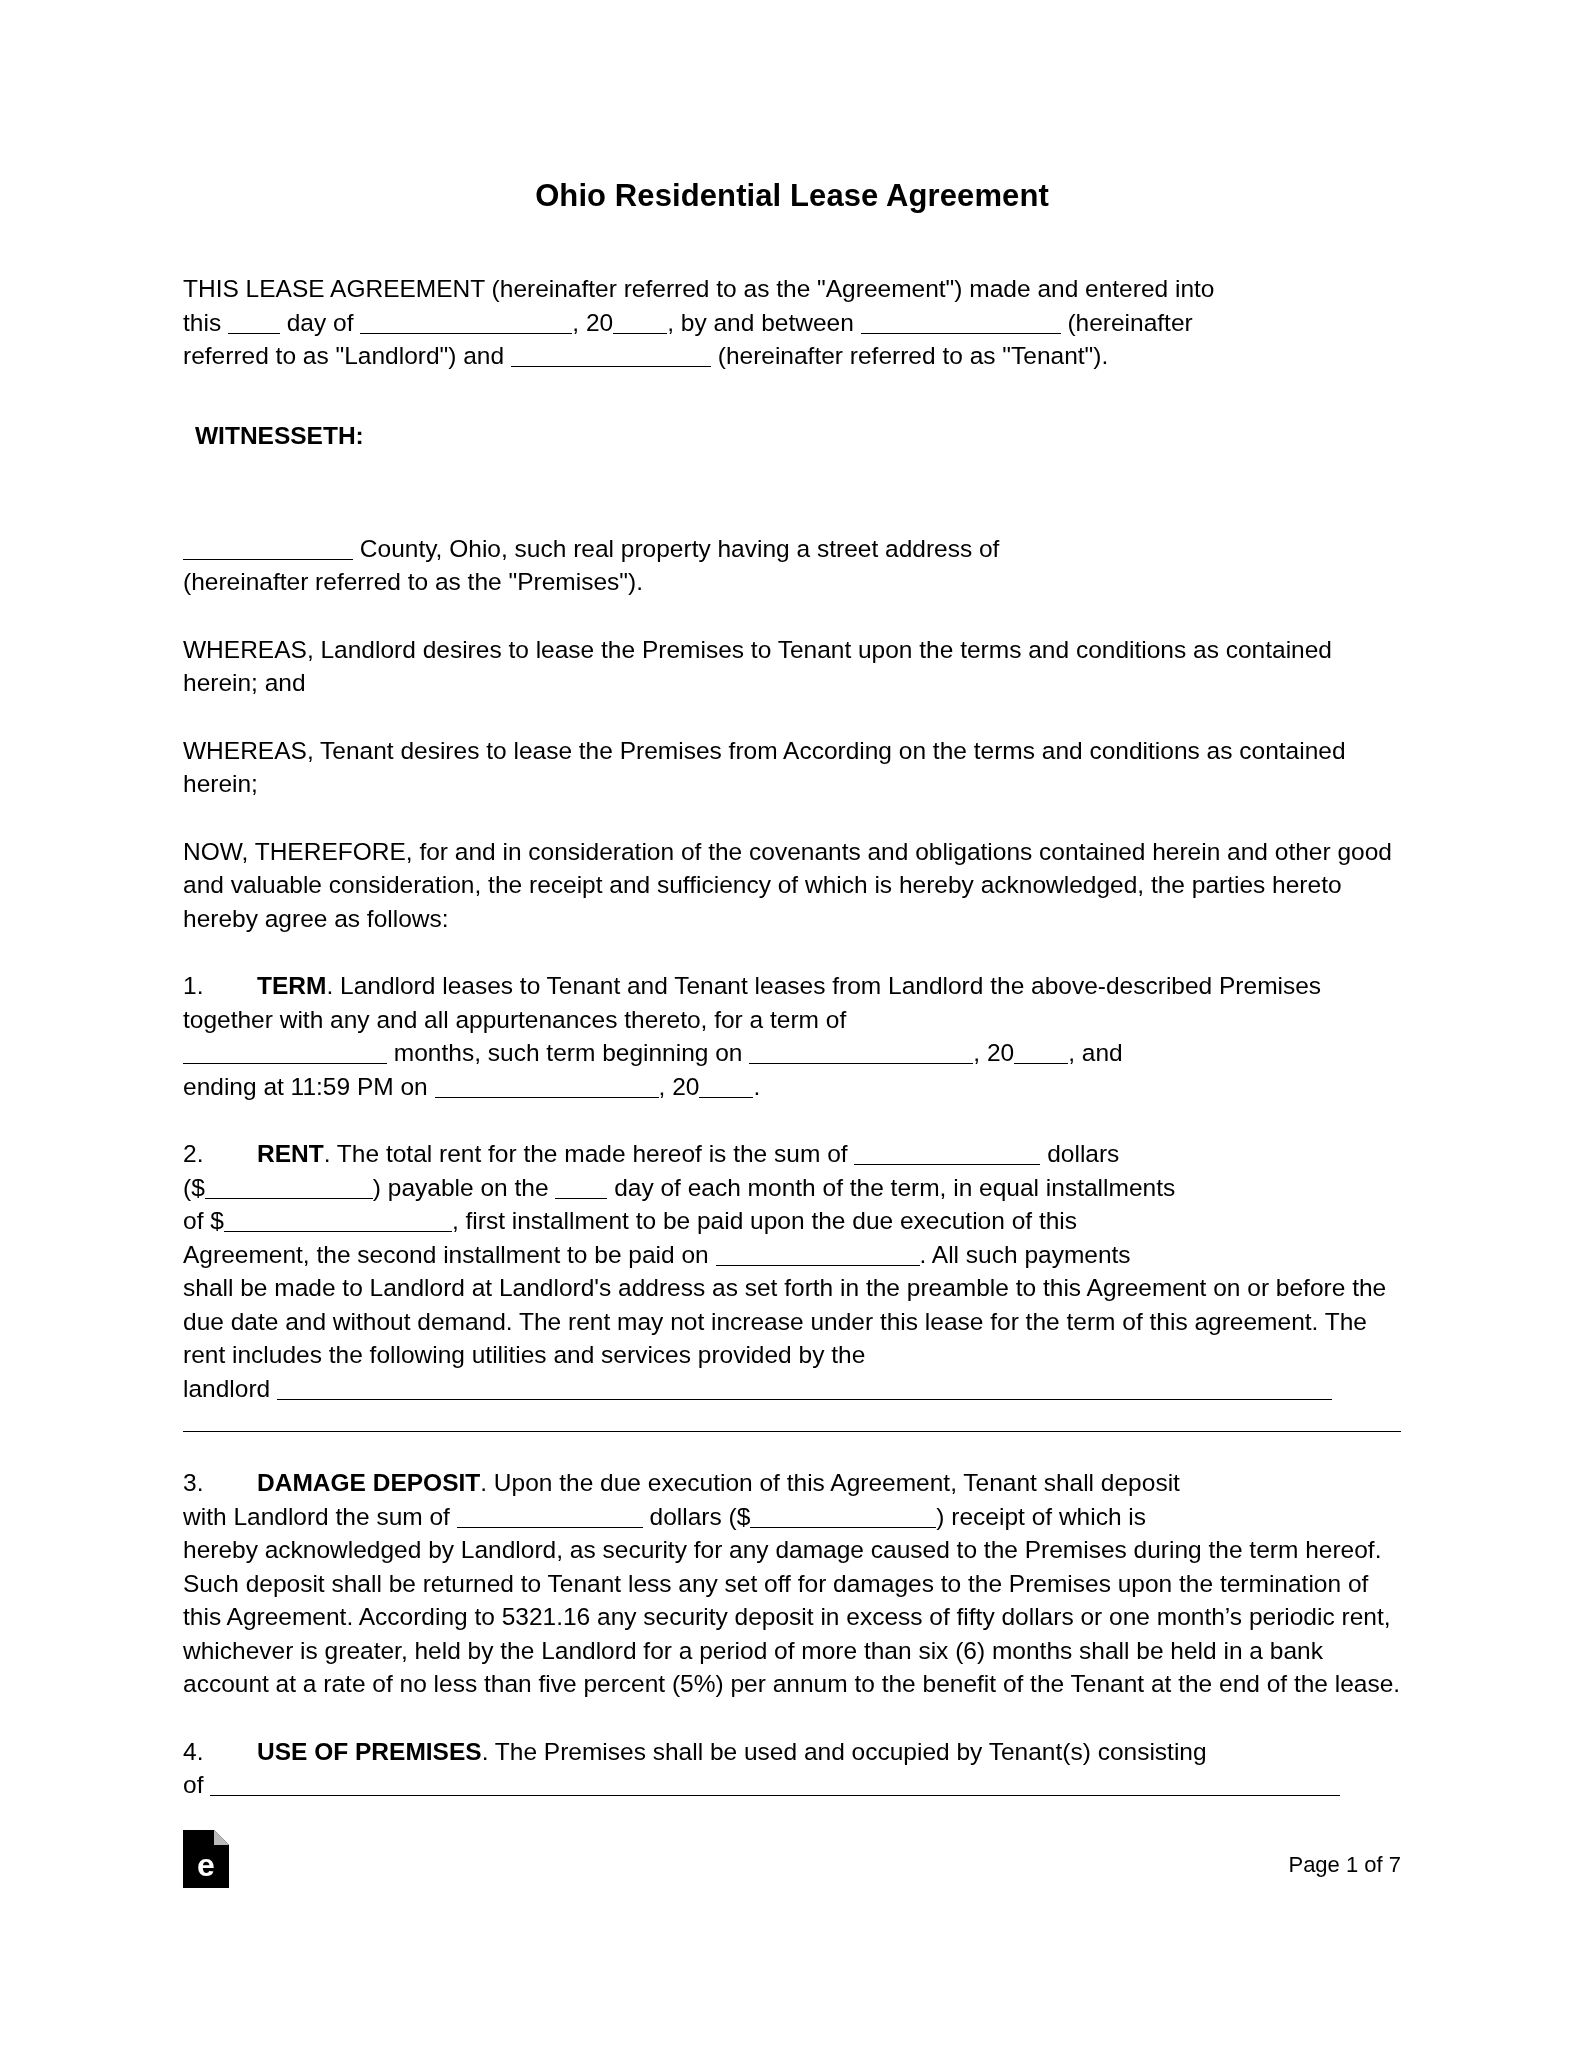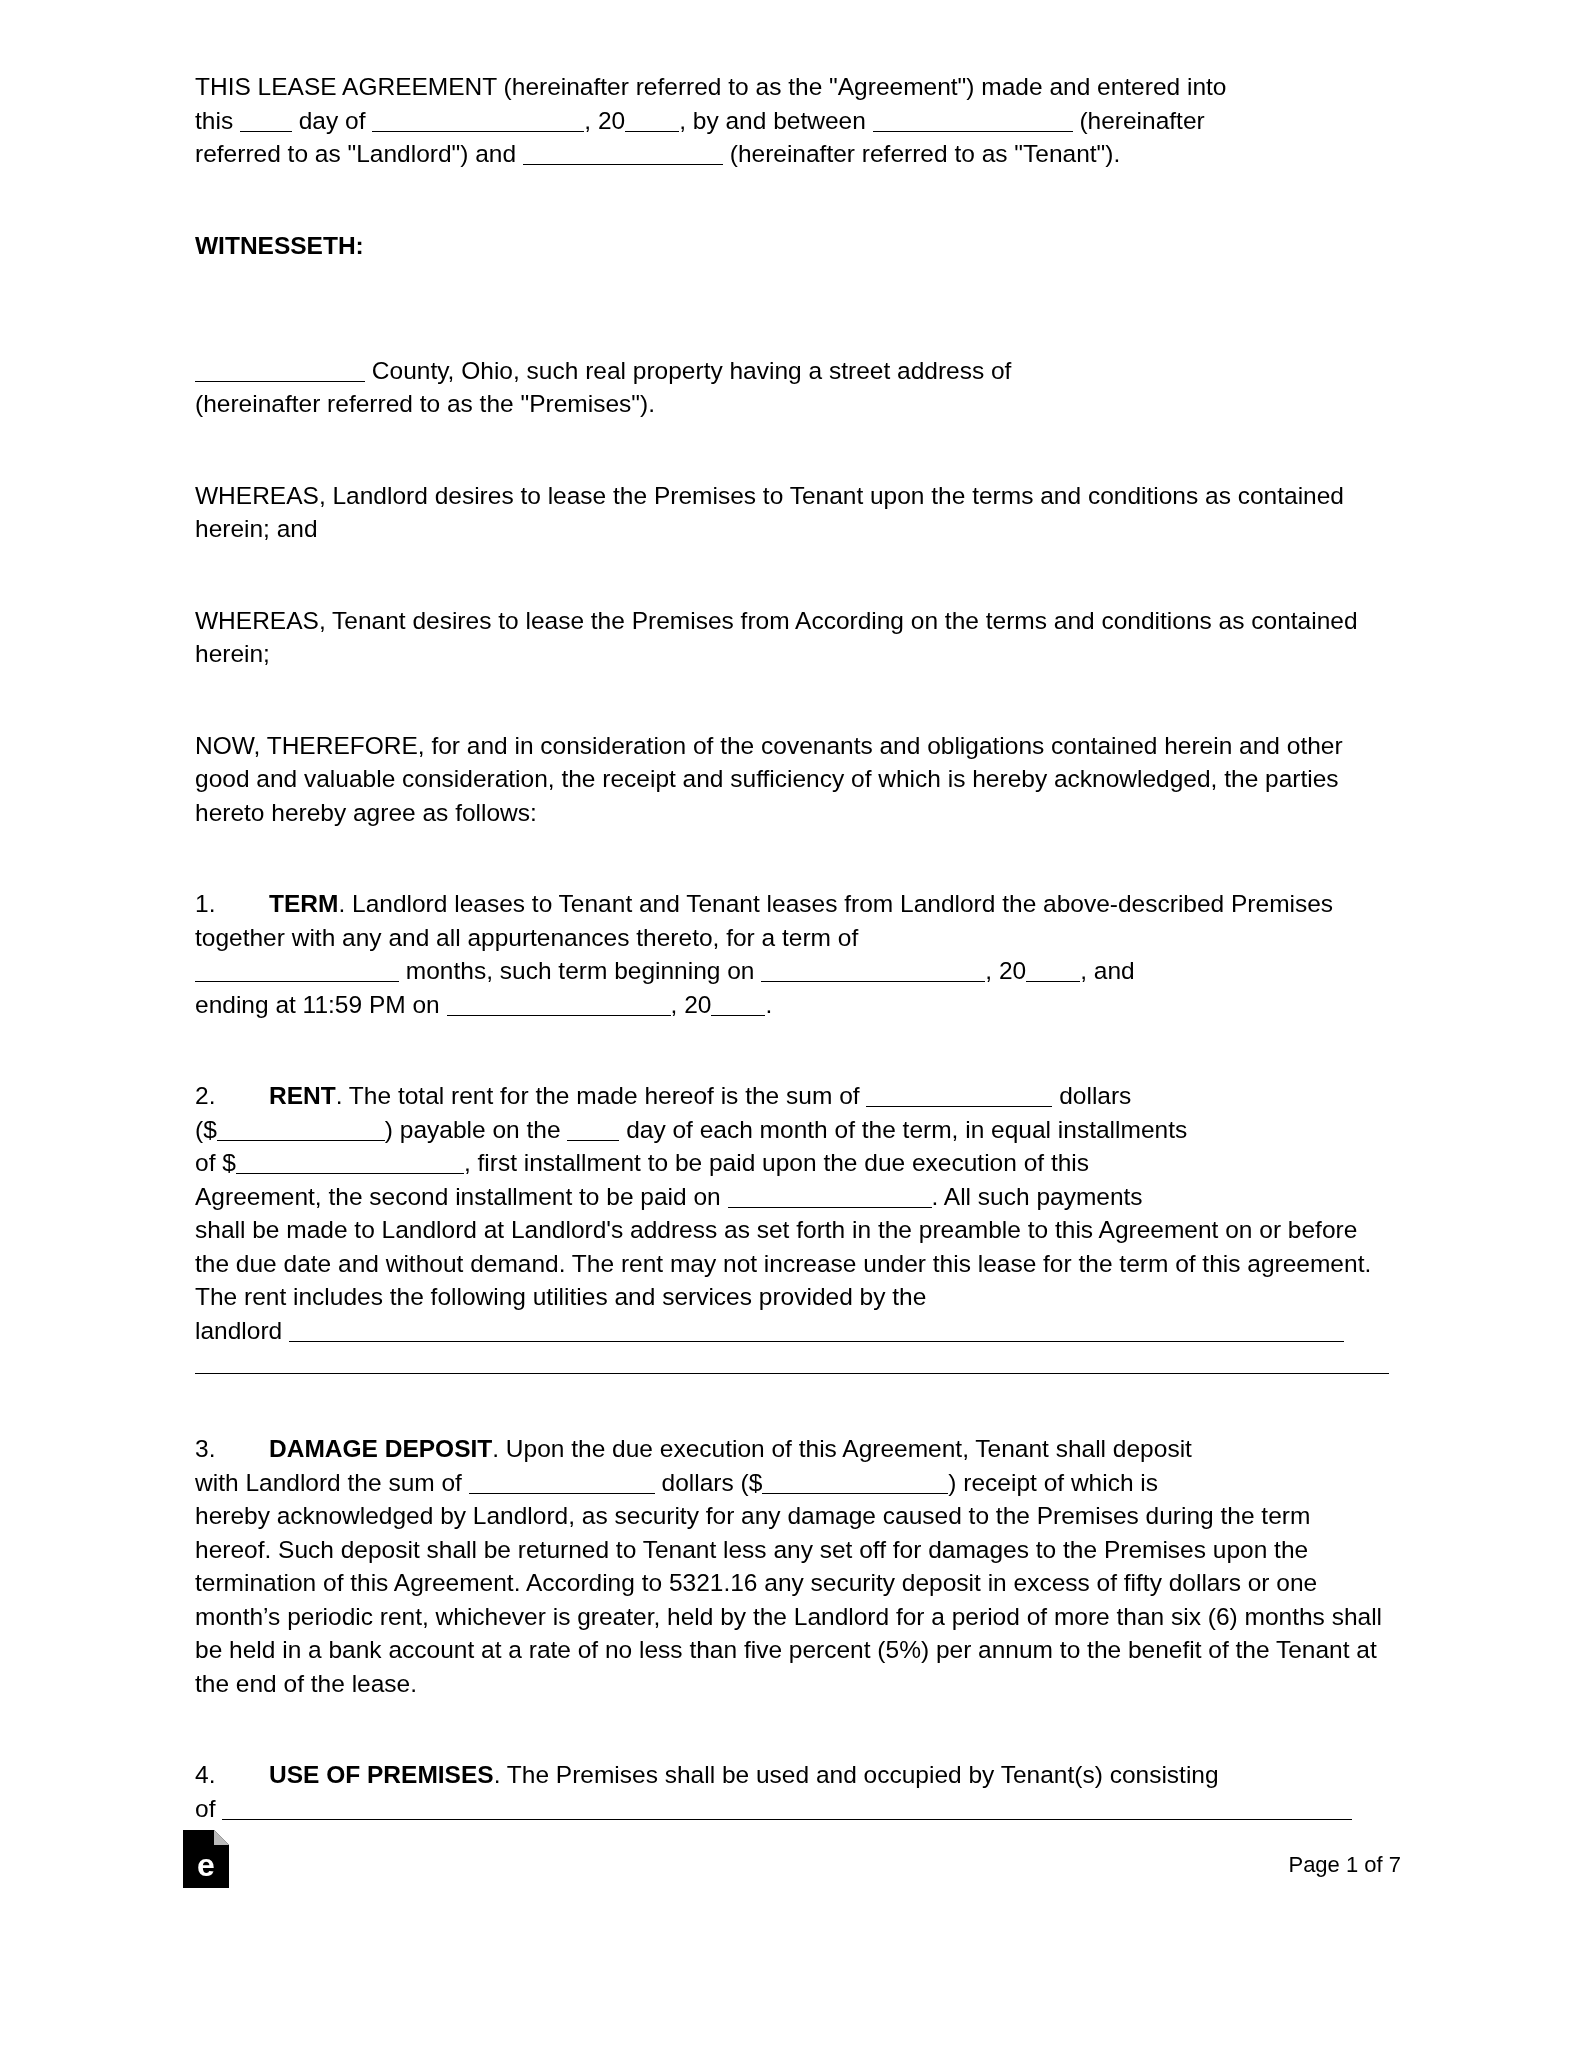--- a/index.html
+++ b/index.html
@@ -26,21 +26,21 @@
     text-align: center;
     font-size: 31px;
     font-weight: bold;
     letter-spacing: 0.1px;
     margin: 0;
     padding-top: 178px;
   }
   .para {
     font-size: 24.5px;
     line-height: 33.5px;
-    margin: 12px;
+    margin: 0;
     text-align: left;
   }
   .gap-lg { height: 58px; }
   .gap-md { height: 34px; }
   .witnesseth {
     font-size: 24.5px;
     line-height: 33.5px;
     font-weight: bold;
     margin: 12px;
   }
@@ -91,20 +91,21 @@
     text-align: center;
   }
 </style>
 </head>
 <body>
 
 <div class="page">
 
   <div class="content">
 
+    <h1 class="doc-title">Ohio Residential Lease Agreement</h1>
 
     <div class="gap-lg"></div>
 
     <p class="para">
       <span>THIS LEASE AGREEMENT (hereinafter referred to as the "Agreement") made and entered into</span><br>
       <span>this </span><span class="ruleline" style="width:52px"></span><span> day of </span><span class="ruleline" style="width:212px"></span><span>, 20</span><span class="ruleline" style="width:54px"></span><span>, by and between </span><span class="ruleline" style="width:200px"></span><span> (hereinafter</span><br>
       <span>referred to as "Landlord") and </span><span class="ruleline" style="width:200px"></span><span> (hereinafter referred to as "Tenant").</span>
     </p>
 
     <div class="gap-md"></div>

